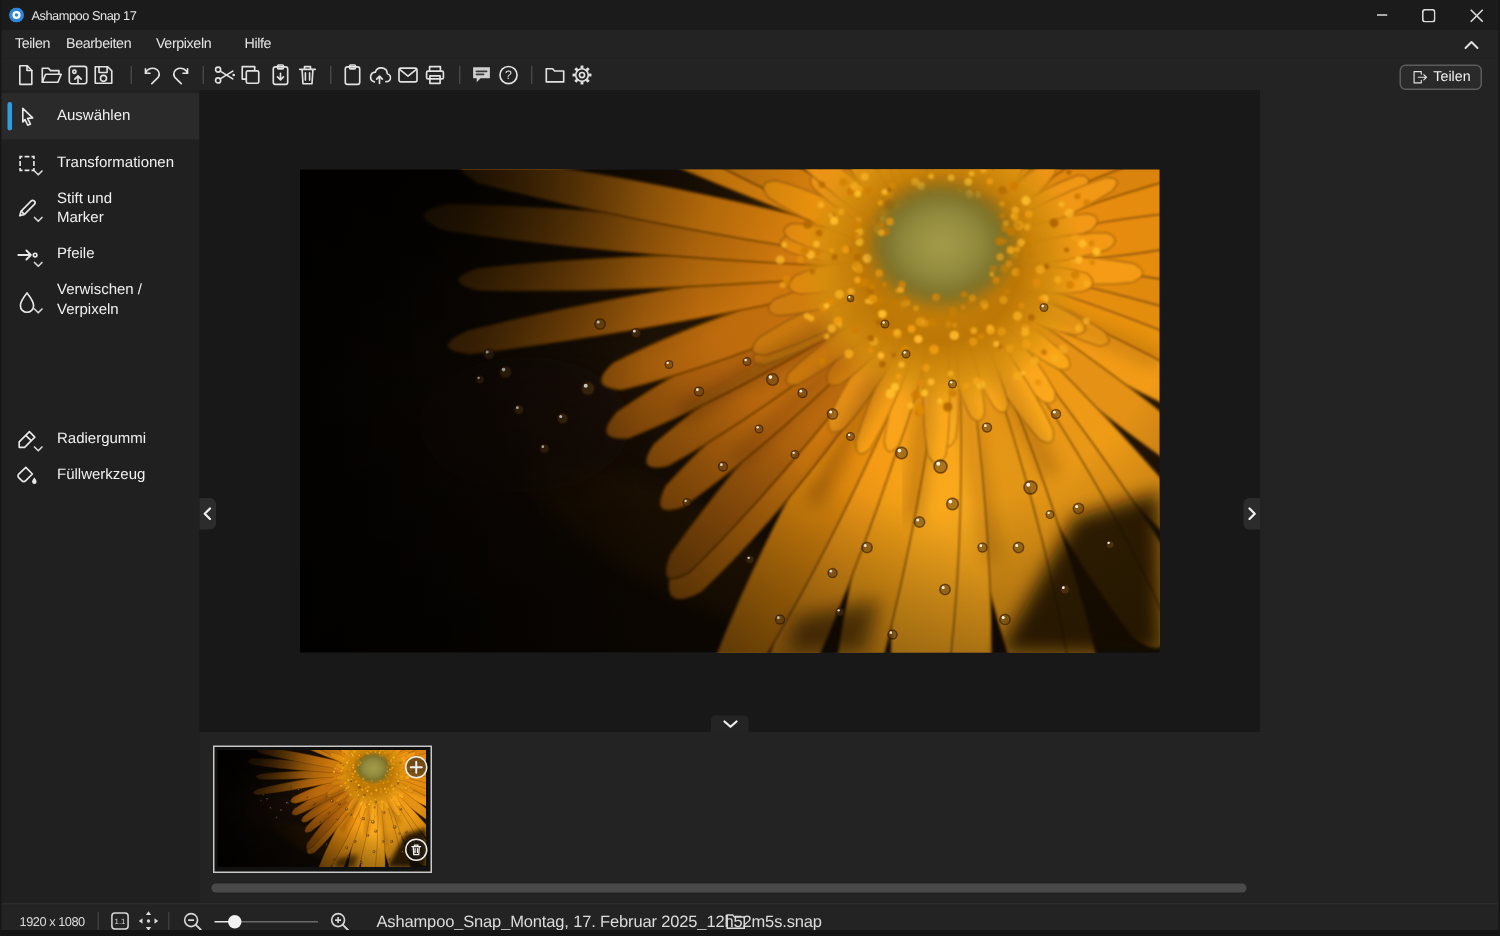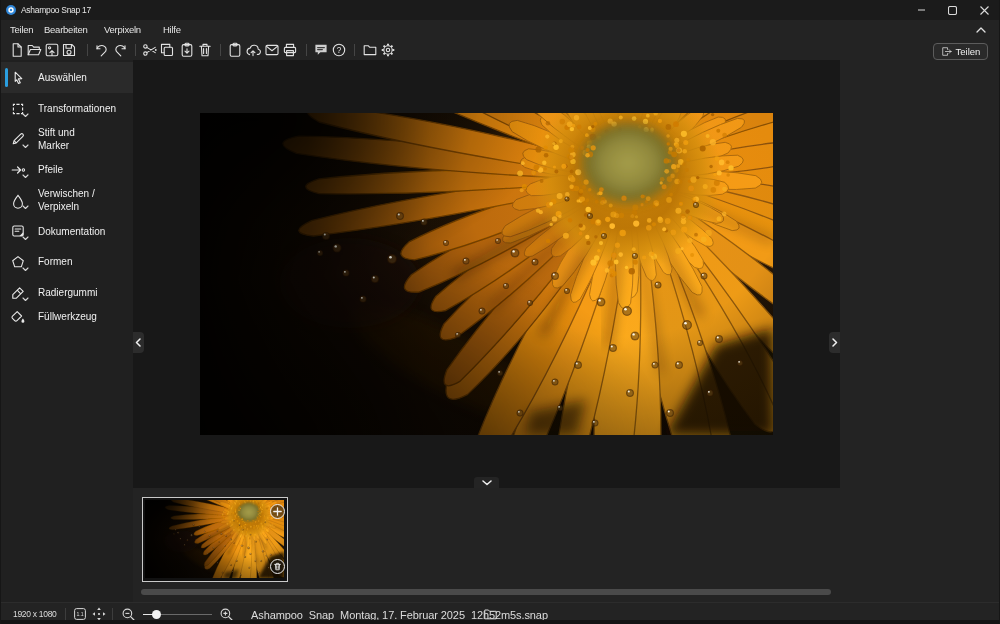--- a/index.html
+++ b/index.html
@@ -837,48 +837,20 @@
           <path d="M8,2.4 C8,2.4 3.6,7.8 3.6,10.8 a4.4,4.4 0 0 0 8.8,0 C12.4,7.8 8,2.4 8,2.4 Z" fill="none" stroke="#e8e8e8" stroke-width="1.1"></path>
         </svg>
         <div class="schev">
           <svg width="7" height="5" viewBox="0 0 7 5">
             <path d="M1,1 L3.5,3.5 L6,1" fill="none" stroke="#d8d8d8" stroke-width="1.1" stroke-linecap="round" stroke-linejoin="round"></path>
           </svg>
         </div>
       </div>
       <div class="slbl">Verwischen /<br>Verpixeln</div>
     </div>
-    <div class="srow" style="top:155.8px">
-      <div class="sic">
-        <svg width="16" height="16" viewBox="0 0 16 16">
-          <rect x="2.8" y="3" width="10.4" height="10" rx="1.4" fill="none" stroke="#e8e8e8" stroke-width="1.1"></rect>
-          <path d="M5.2,6 h5.6 M5.2,8.2 h3.6" stroke="#e8e8e8" stroke-width="1.1" stroke-linecap="round"></path>
-          <path d="M9.4,13 l3.8,-3.8 v2.4 a1.4,1.4 0 0 1 -1.4,1.4 z" fill="#e8e8e8"></path>
-        </svg>
-        <div class="schev">
-          <svg width="7" height="5" viewBox="0 0 7 5">
-            <path d="M1,1 L3.5,3.5 L6,1" fill="none" stroke="#d8d8d8" stroke-width="1.1" stroke-linecap="round" stroke-linejoin="round"></path>
-          </svg>
-        </div>
-      </div>
-      <div class="slbl">Dokumentation</div>
-    </div>
-    <div class="srow" style="top:186.5px">
-      <div class="sic">
-        <svg width="16" height="16" viewBox="0 0 16 16">
-          <path d="M8,2.6 L13.3,6.7 L11.3,12.8 H4.7 L2.7,6.7 Z" fill="none" stroke="#e8e8e8" stroke-width="1.1" stroke-linejoin="round"></path>
-        </svg>
-        <div class="schev">
-          <svg width="7" height="5" viewBox="0 0 7 5">
-            <path d="M1,1 L3.5,3.5 L6,1" fill="none" stroke="#d8d8d8" stroke-width="1.1" stroke-linecap="round" stroke-linejoin="round"></path>
-          </svg>
-        </div>
-      </div>
-      <div class="slbl">Formen</div>
-    </div>
     <div class="srow" style="top:217.2px">
       <div class="sic">
         <svg width="16" height="16" viewBox="0 0 16 16">
           <path d="M9.6,2.8 l3.6,3.6 -6.8,6.8 h-3.6 v-3.6 z" fill="none" stroke="#e8e8e8" stroke-width="1.1" stroke-linejoin="round"></path>
           <path d="M7.2,5.2 l3.6,3.6" stroke="#e8e8e8" stroke-width="1.1"></path>
         </svg>
         <div class="schev">
           <svg width="7" height="5" viewBox="0 0 7 5">
             <path d="M1,1 L3.5,3.5 L6,1" fill="none" stroke="#d8d8d8" stroke-width="1.1" stroke-linecap="round" stroke-linejoin="round"></path>
           </svg>

